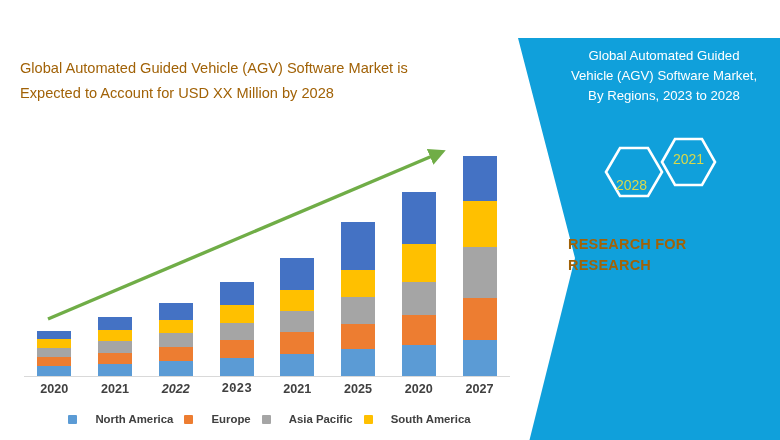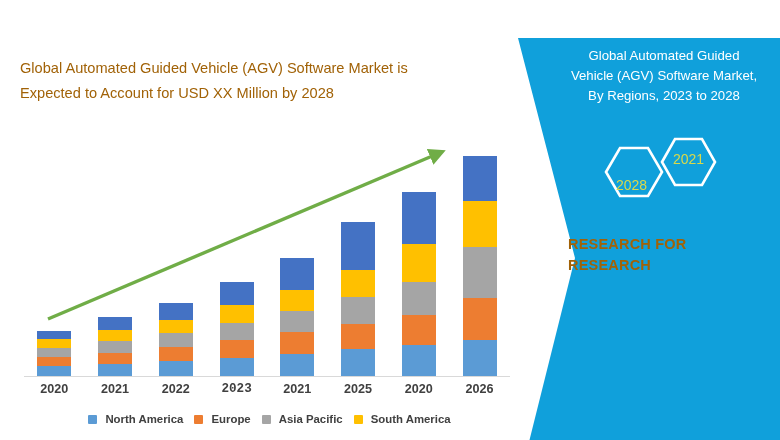--- a/index.html
+++ b/index.html
@@ -112,21 +112,21 @@
     left: 22px; top: 375px;
     width: 495px;
     display: flex;
     justify-content: center;
     align-items: center;
     gap: 11px;
   }
   .legend-item {
     display: flex;
     align-items: center;
-    gap: 8px;
+    gap: 18px;
     white-space: nowrap;
   }
   .legend-swatch {
     width: 9px; height: 9px;
     border-radius: 1px;
     flex: none;
   }
   .legend-label {
     color: #404040;
     font-size: 11.4px;
@@ -250,26 +250,26 @@
       <marker id="arrowhead" markerWidth="5" markerHeight="5" refX="2.2" refY="2.5" orient="auto">
         <polygon points="0,0 5,2.5 0,5" fill="#70AD47"></polygon>
       </marker>
     </defs>
     <line x1="24" y1="185" x2="413" y2="20" stroke="#70AD47" stroke-width="3.4" marker-end="url(#arrowhead)"></line>
   </svg>
 
   <div id="x-axis">
       <div class="x-tick" style="left: 0.375px;">2020</div>
       <div class="x-tick" style="left: 61.125px;">2021</div>
-      <div class="x-tick" style="left: 121.875px;">2022</div>
+      <div class="x-tick" style="left: 121.875px; font-style: italic;">2022</div>
       <div class="x-tick" style="left: 182.625px; font-family: Liberation Mono, monospace;">2023</div>
       <div class="x-tick" style="left: 243.375px;">2021</div>
       <div class="x-tick" style="left: 304.125px;">2025</div>
       <div class="x-tick" style="left: 364.875px;">2020</div>
-      <div class="x-tick" style="left: 425.625px;">2026</div>
+      <div class="x-tick" style="left: 425.625px;">2027</div>
     </div>
 
   <div id="legend">
       <div class="legend-item">
         <span class="legend-swatch" style="background: rgb(91, 155, 213);"></span>
         <span class="legend-label">North America</span>
       </div>
       <div class="legend-item">
         <span class="legend-swatch" style="background: rgb(237, 125, 49);"></span>
         <span class="legend-label">Europe</span>

